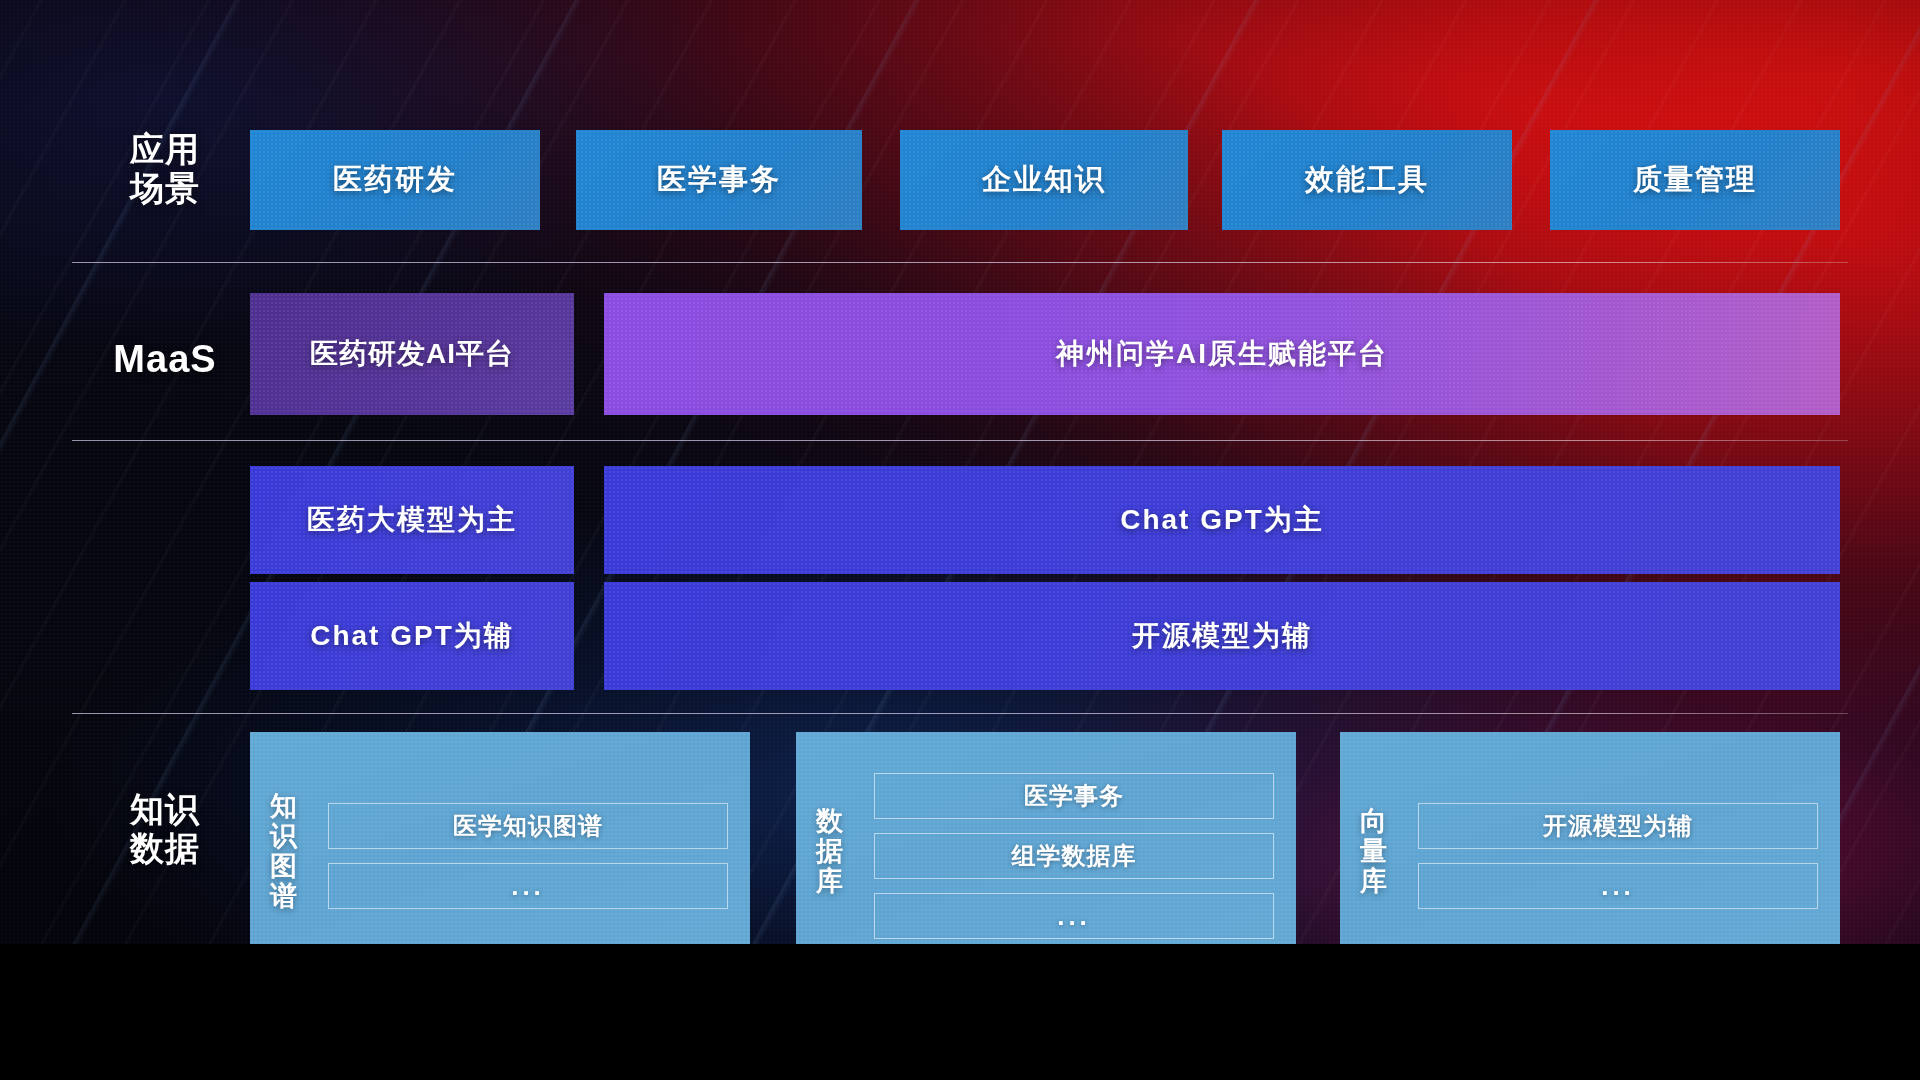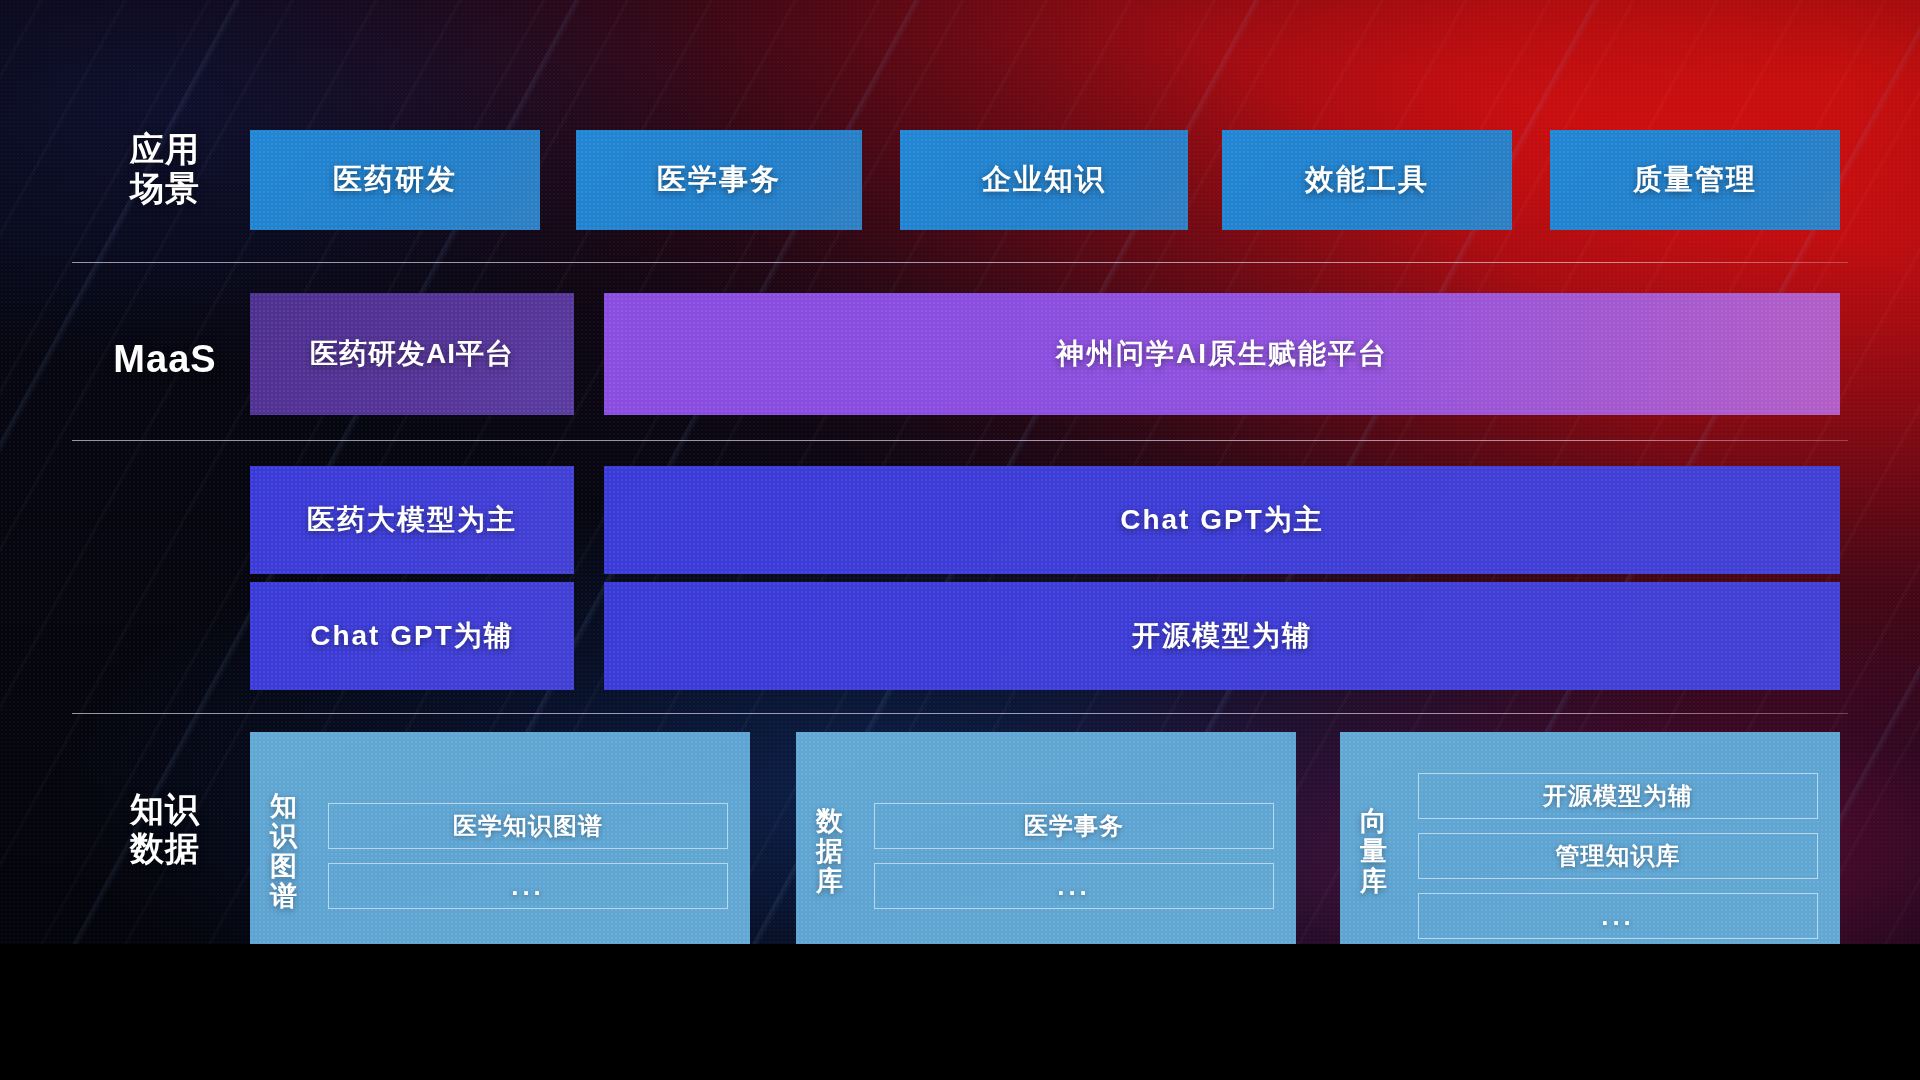--- a/index.html
+++ b/index.html
@@ -306,29 +306,29 @@
         <div class="kitem ellipsis">...</div>
       </div>
     </div>
 
     <div class="kpanel" style="left:796px; top:732px; width:500px; height:238px;">
       <div class="kpanel-title">数
 据
 库</div>
       <div class="kpanel-items">
         <div class="kitem">医学事务</div>
+        <div class="kitem">组学数据库</div>
         <div class="kitem ellipsis">...</div>
       </div>
     </div>
 
     <div class="kpanel" style="left:1340px; top:732px; width:500px; height:238px;">
       <div class="kpanel-title">向
 量
 库</div>
       <div class="kpanel-items">
         <div class="kitem">开源模型为辅</div>
-        <div class="kitem">管理知识库</div>
         <div class="kitem ellipsis">...</div>
       </div>
     </div>
 
   </div>
 </div>
 
 </body></html>

